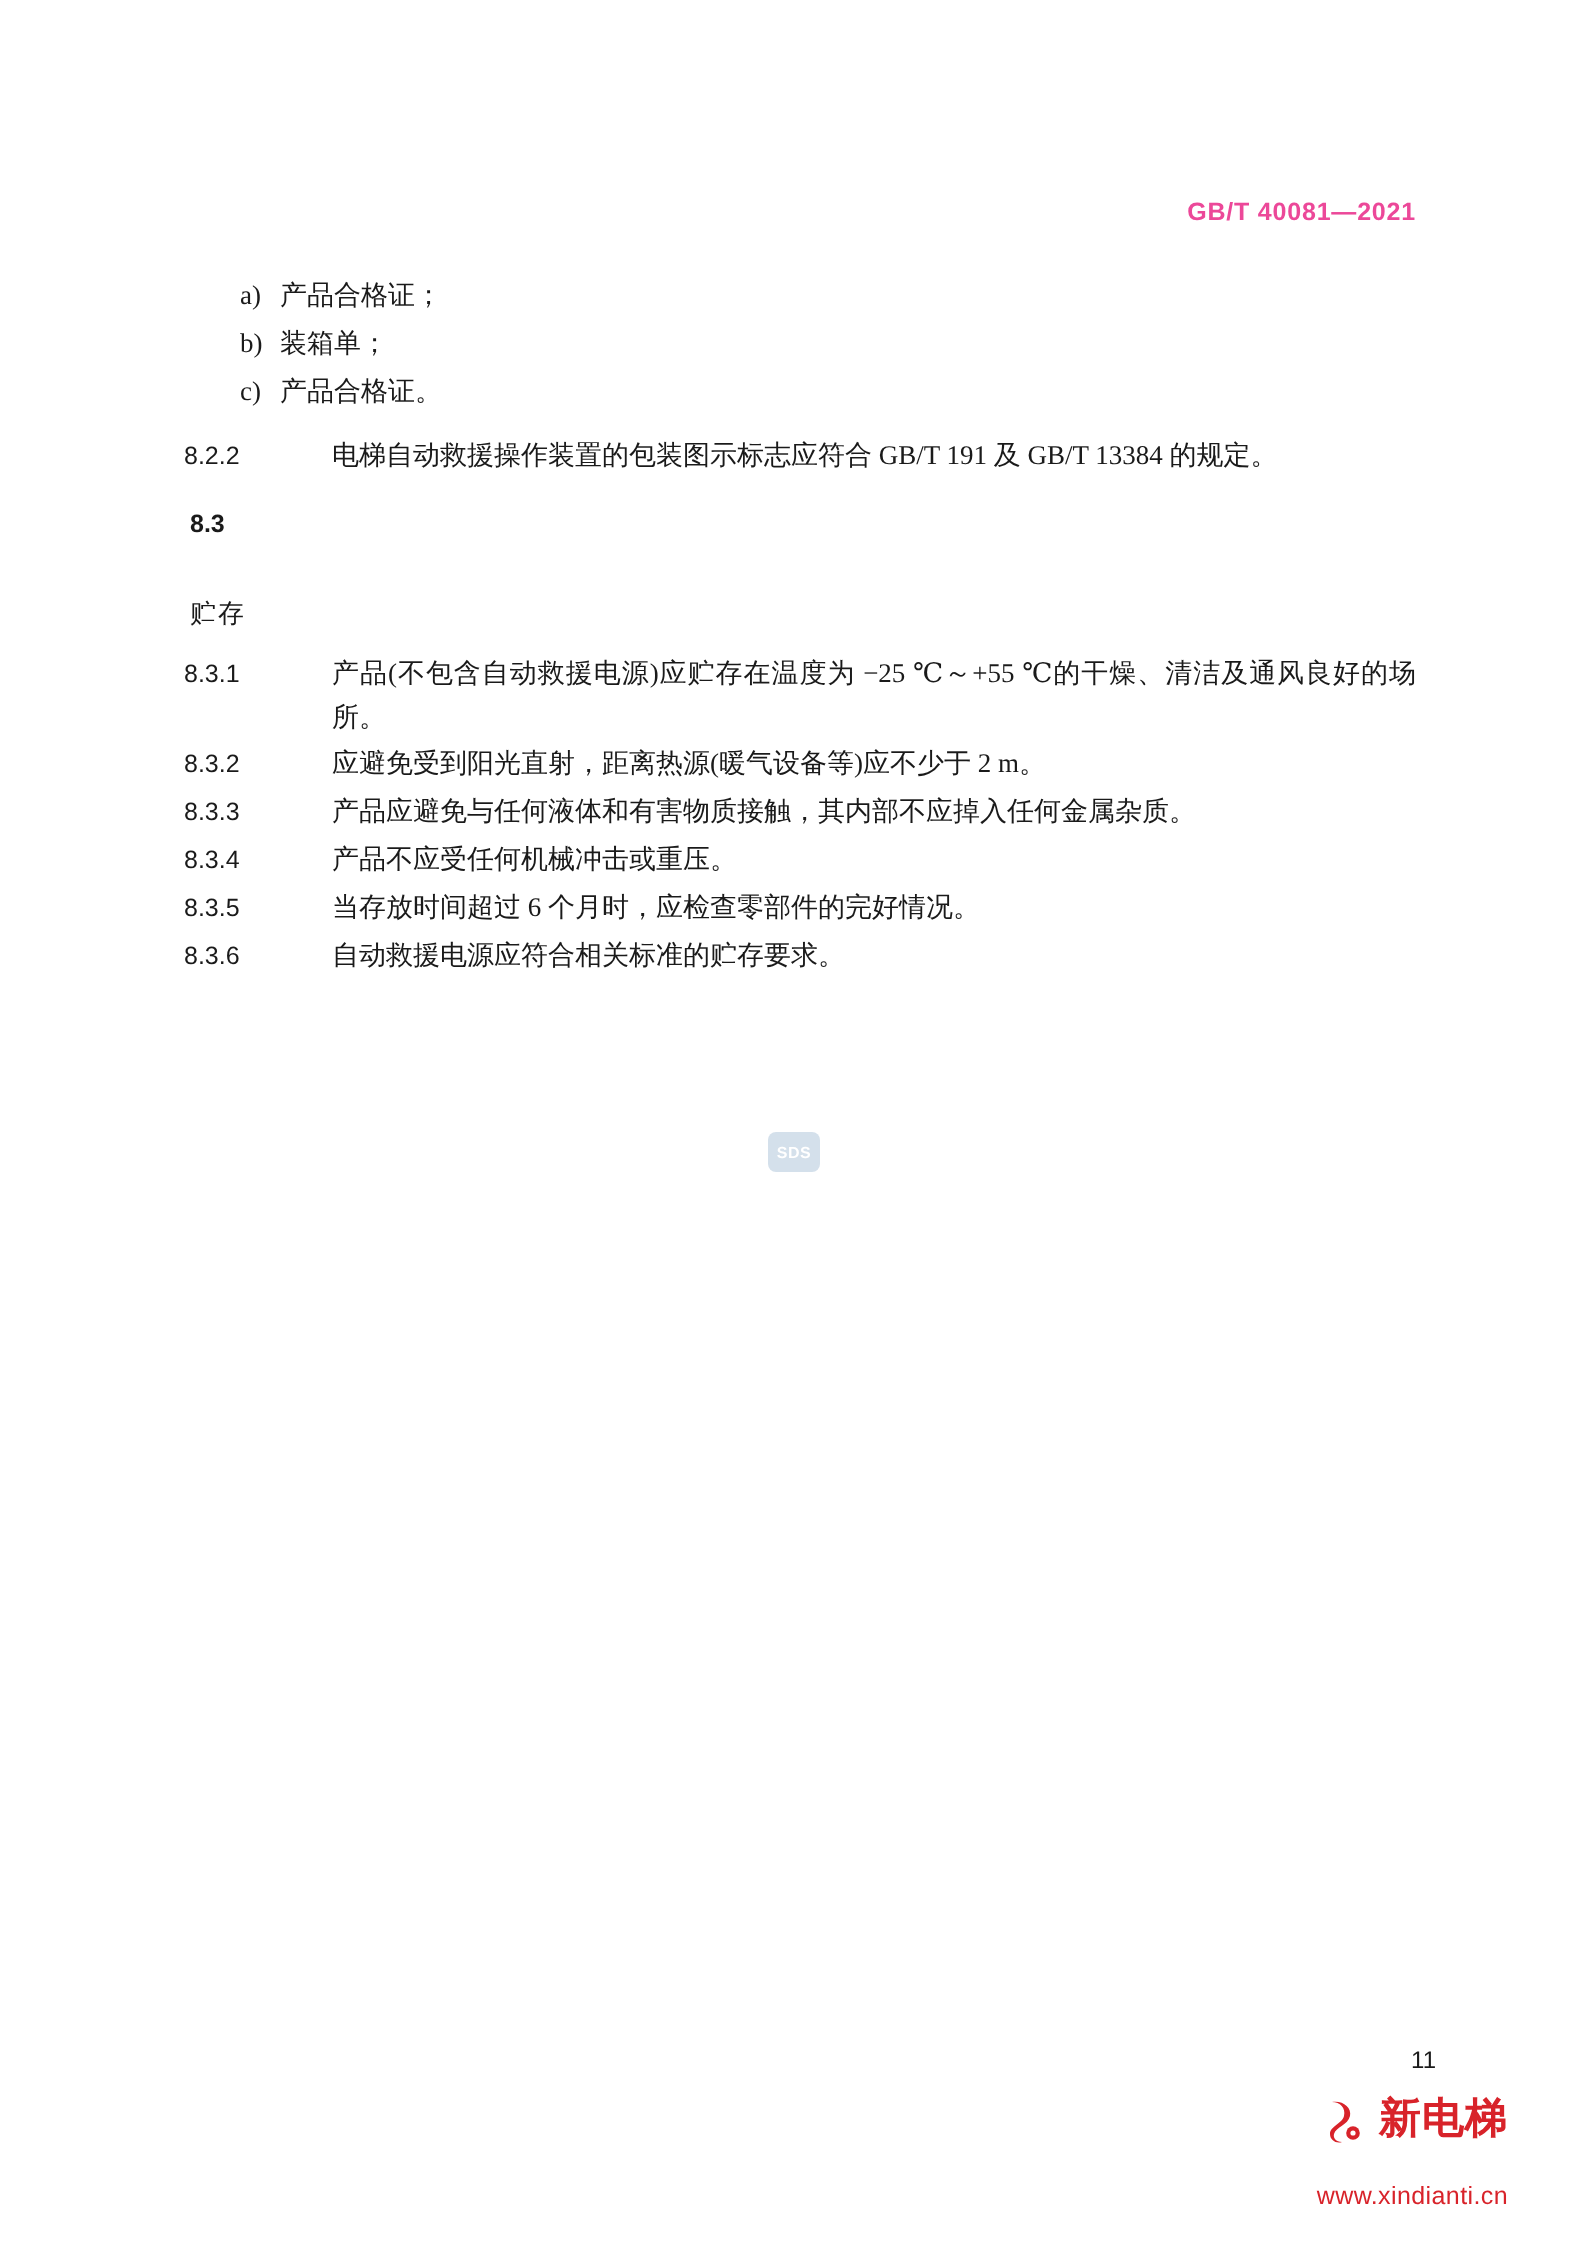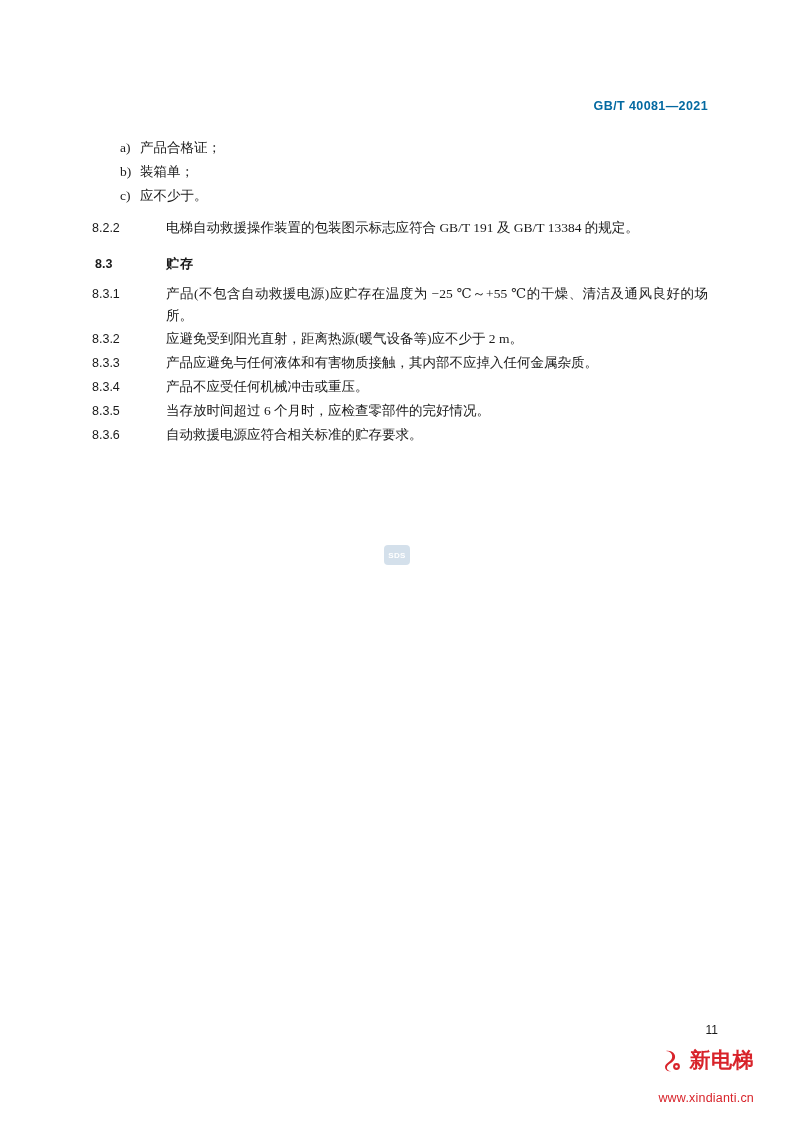--- a/index.html
+++ b/index.html
@@ -20,21 +20,21 @@
     inset: 0;
   }
   .header {
     position: absolute;
     top: 99px;
     right: 86px;
     font-family: "Liberation Sans", sans-serif;
     font-size: 12.5px;
     font-weight: bold;
     letter-spacing: 0.4px;
-    color: #0369a1;
+    color: #ec4899;
     white-space: nowrap;
   }
   .content {
     position: absolute;
     top: 137px;
     left: 92px;
     width: 616px;
   }
   .list-item {
     display: flex;
@@ -67,42 +67,42 @@
     font-family: "Liberation Sans", sans-serif;
     font-size: 12.5px;
     padding-top: 0.5px;
   }
   .clause-body {
     flex: 1;
     text-align: justify;
   }
   .section-head {
     display: flex;
-    align-items: center;
+    align-items: flex-start;
     margin-top: 16px;
     margin-bottom: 10px;
     padding-left: 3px;
+    flex-direction: column;
   }
   .section-num {
     flex: 0 0 43px;
     font-family: "Liberation Sans", sans-serif;
     font-size: 12.5px;
     font-weight: bold;
   }
   .section-title {
     font-family: "Liberation Sans", sans-serif;
     font-size: 13px;
-    font-weight: bold;
+    font-weight: normal;
     letter-spacing: 1px;
-    margin-left: 28px;
   }
   .spacer-8 { height: 8px; }
   .watermark {
     position: absolute;
-    top: 545px;
+    top: 566px;
     left: 50%;
     transform: translateX(-50%);
     width: 26px;
     height: 20px;
     border-radius: 4px;
     background: #cddbe8;
     color: #ffffff;
     font-family: Liberation Sans, sans-serif;
     font-size: 8px;
     font-weight: bold;
@@ -167,21 +167,21 @@
     <div class="list-item">
       <span class="list-label">a)</span>
       <span class="list-text">产品合格证；</span>
     </div>
     <div class="list-item">
       <span class="list-label">b)</span>
       <span class="list-text">装箱单；</span>
     </div>
     <div class="list-item">
       <span class="list-label">c)</span>
-      <span class="list-text">应不少于。</span>
+      <span class="list-text">产品合格证。</span>
     </div>
 
     <div class="spacer-8"></div>
 
     <div class="clause">
       <span class="clause-num">8.2.2</span>
       <span class="clause-body">电梯自动救援操作装置的包装图示标志应符合 GB/T 191 及 GB/T 13384 的规定。</span>
     </div>
 
     <div class="section-head">

